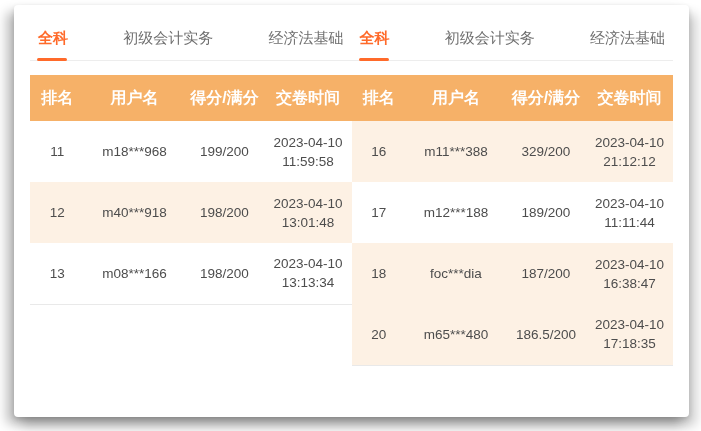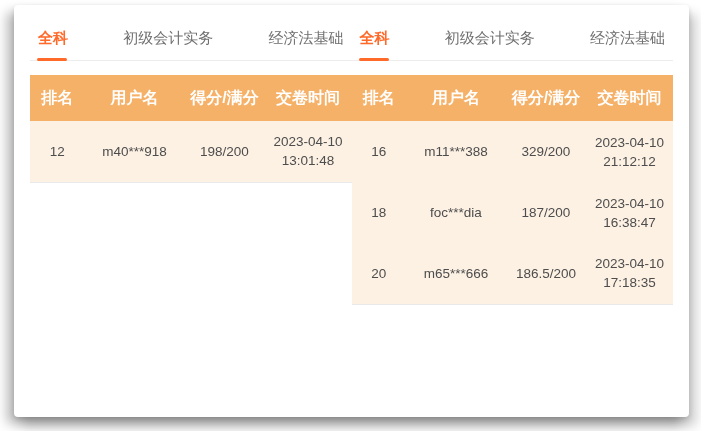--- a/index.html
+++ b/index.html
@@ -68,28 +68,50 @@
           </colgroup>
         <thead>
           <tr>
             <th>排名</th>
             <th>用户名</th>
             <th>得分/满分</th>
             <th>交卷时间</th>
           </tr>
         </thead>
         <tbody>
+            <tr>
+    <td>11</td>
+    <td>m18***968</td>
+    <td>199/200</td>
+    <td>
+      <div class="dt">
+                  <span>2023-04-10</span>
+                  <span>11:59:58</span>
+                </div>
+    </td>
+  </tr>
             <tr class="shaded">
     <td>12</td>
     <td>m40***918</td>
     <td>198/200</td>
     <td>
       <div class="dt">
                   <span>2023-04-10</span>
                   <span>13:01:48</span>
+                </div>
+    </td>
+  </tr>
+            <tr>
+    <td>13</td>
+    <td>m08***166</td>
+    <td>198/200</td>
+    <td>
+      <div class="dt">
+                  <span>2023-04-10</span>
+                  <span>13:13:34</span>
                 </div>
     </td>
   </tr>
           </tbody>
       </table>
     </section>
 
     <section class="panel">
       <div class="tabbar">
         <div class="tab active">全科</div>
@@ -116,34 +138,45 @@
     <td>16</td>
     <td>m11***388</td>
     <td>329/200</td>
     <td>
       <div class="dt">
                   <span>2023-04-10</span>
                   <span>21:12:12</span>
                 </div>
     </td>
   </tr>
+            <tr>
+    <td>17</td>
+    <td>m12***188</td>
+    <td>189/200</td>
+    <td>
+      <div class="dt">
+                  <span>2023-04-10</span>
+                  <span>11:11:44</span>
+                </div>
+    </td>
+  </tr>
             <tr class="shaded">
     <td>18</td>
     <td>foc***dia</td>
     <td>187/200</td>
     <td>
       <div class="dt">
                   <span>2023-04-10</span>
                   <span>16:38:47</span>
                 </div>
     </td>
   </tr>
             <tr class="shaded">
     <td>20</td>
-    <td>m65***666</td>
+    <td>m65***480</td>
     <td>186.5/200</td>
     <td>
       <div class="dt">
                   <span>2023-04-10</span>
                   <span>17:18:35</span>
                 </div>
     </td>
   </tr>
           </tbody>
       </table>

